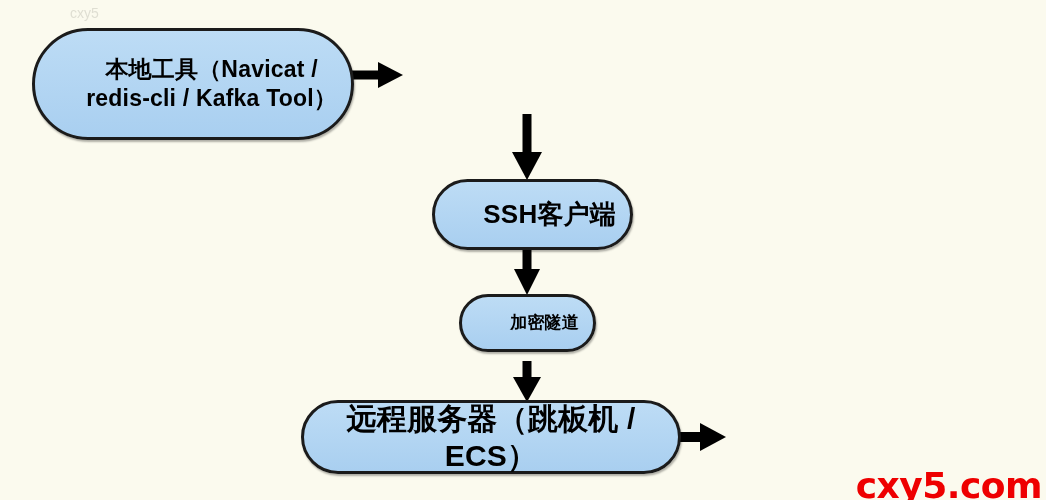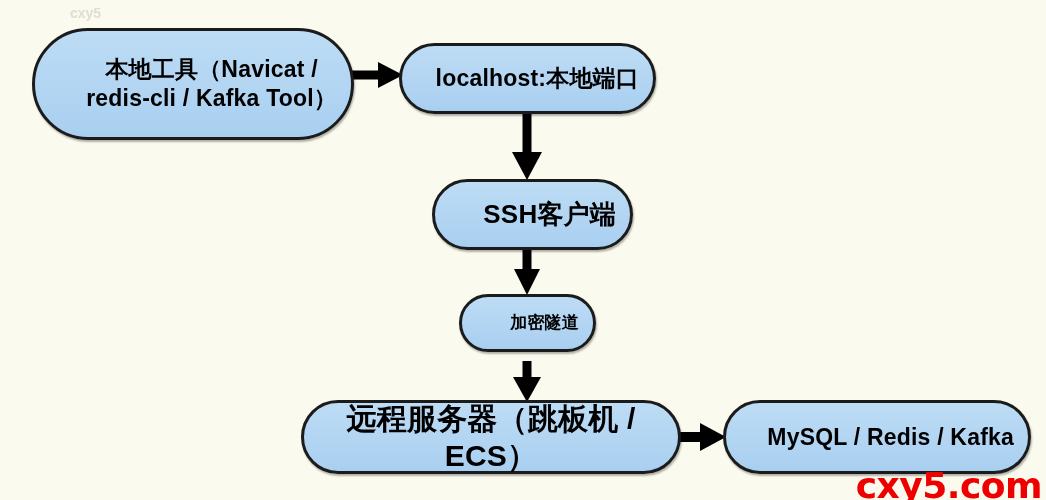--- a/index.html
+++ b/index.html
@@ -89,21 +89,21 @@
     line-height: 1;
   }
   #watermark-topleft {
     position: absolute;
     left: 70px;
     top: 2px;
     width: 52px;
     height: 22px;
     font-size: 14px;
     color: rgba(150,150,140,0.28);
-    font-weight: 700;
+    font-weight: 400;
     z-index: 1;
     line-height: 22px;
   }
   svg#arrows {
     position: absolute;
     left: 0; top: 0;
     width: 1046px; height: 500px;
     z-index: 2;
   }
 </style>
@@ -138,36 +138,30 @@
       <line x1="679" y1="437" x2="703" y2="437" stroke="#000" stroke-width="10"></line>
       <polygon points="700,423 726,437 700,451" fill="#000"></polygon>
     </g>
   </svg>
 
   <div class="node" id="node-local-tool">
     <span class="node-text">本地工具（Navicat /
 redis-cli / Kafka Tool）</span>
   </div>
 
-  <div class="node" id="node-localhost">
-    <span class="node-text">localhost:本地端口</span>
-  </div>
 
   <div class="node" id="node-ssh-client">
     <span class="node-text">SSH客户端</span>
   </div>
 
   <div class="node" id="node-tunnel">
     <span class="node-text">加密隧道</span>
   </div>
 
   <div class="node" id="node-remote-server">
     <span class="node-text">远程服务器（跳板机 / ECS）</span>
   </div>
 
-  <div class="node" id="node-services">
-    <span class="node-text">MySQL / Redis / Kafka</span>
-  </div>
 
   <div id="watermark-topleft">cxy5</div>
   <div id="watermark-cxy5">cxy5.com</div>
 
 </div>
 
 </body></html>

